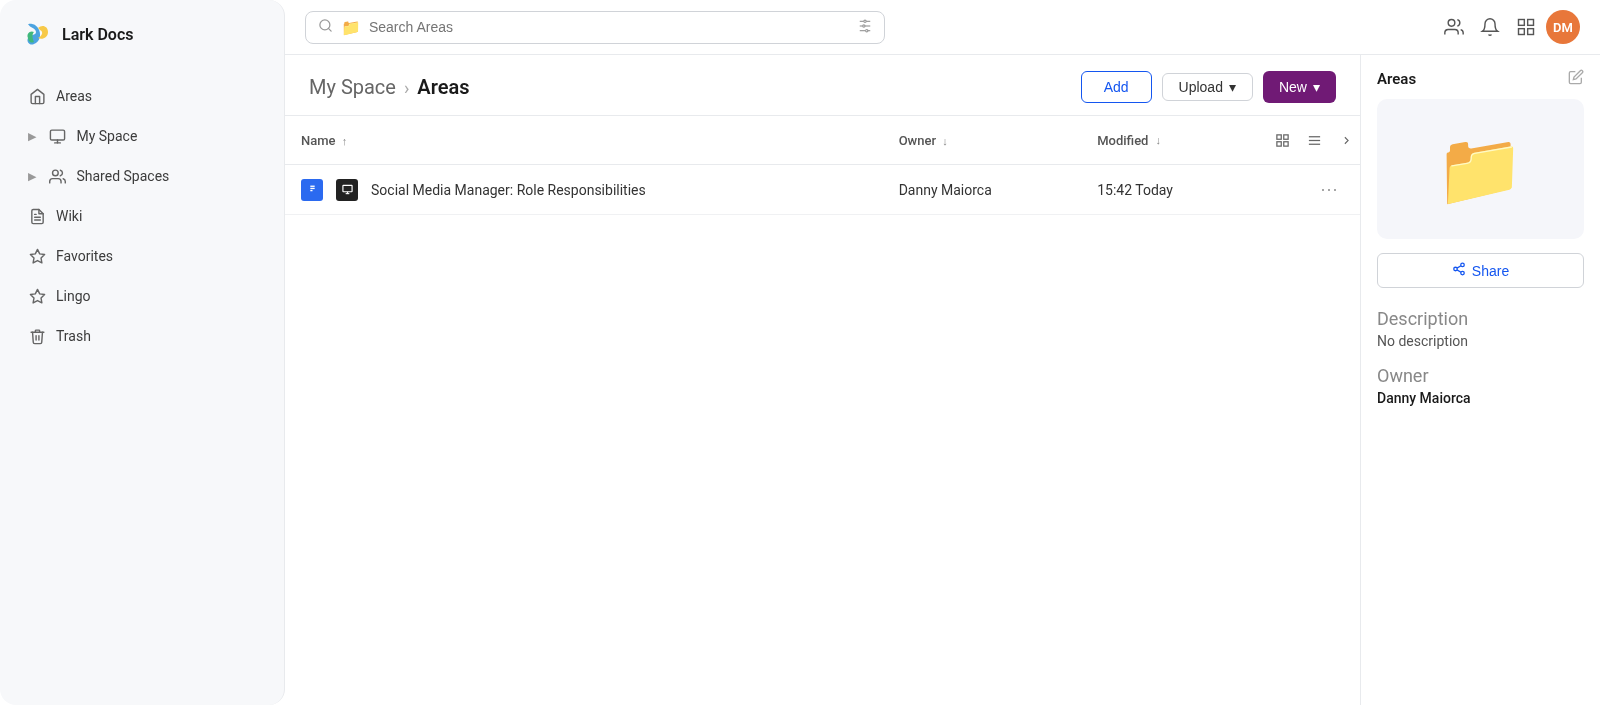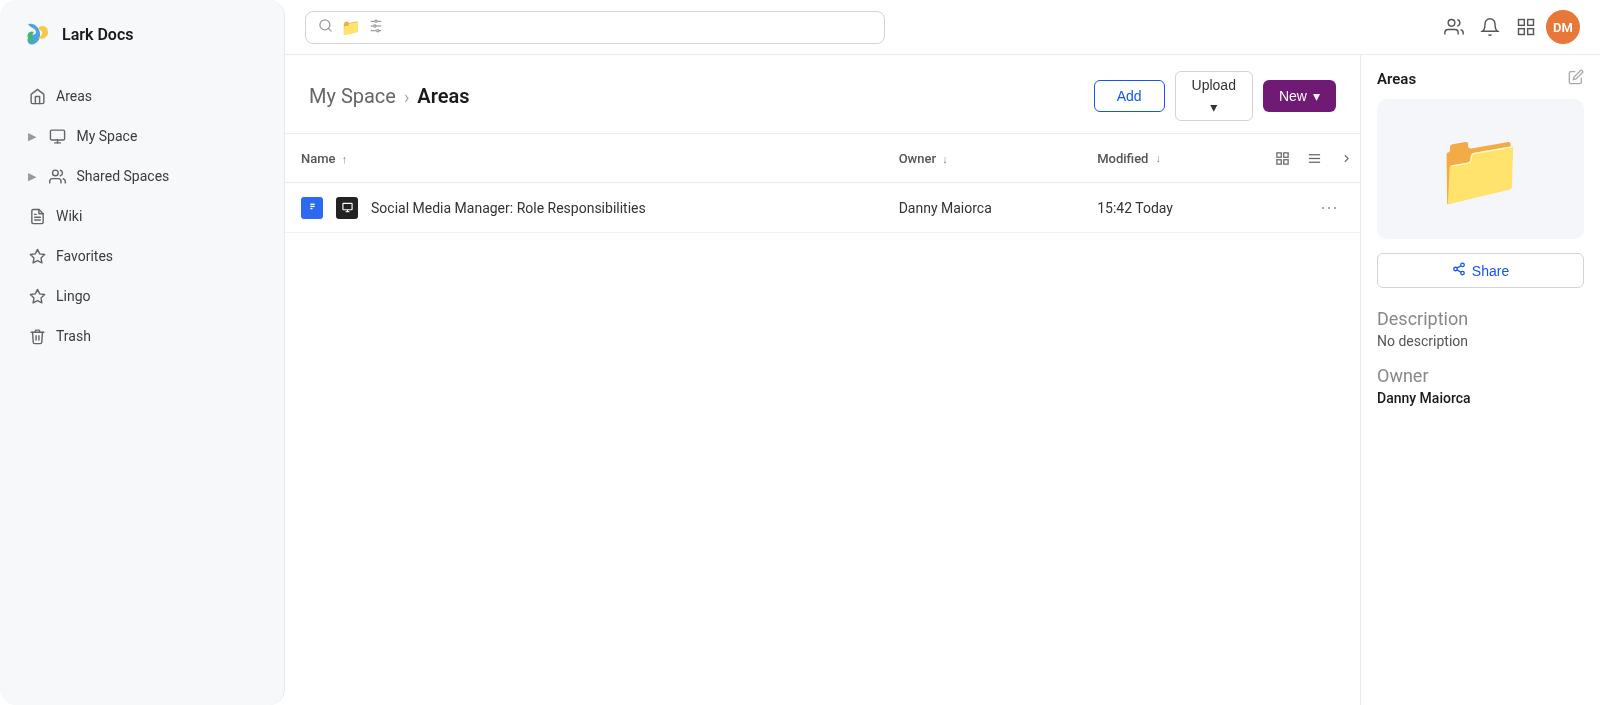--- a/index.html
+++ b/index.html
@@ -176,21 +176,20 @@
       background: #fff;
       color: #333;
       font-size: 14px;
       padding: 5px 16px;
       border-radius: 6px;
       cursor: pointer;
       font-weight: 500;
       display: flex;
       align-items: center;
       gap: 6px;
-      flex-direction: column;
     }
     .btn-new {
       border: none;
       background: #701a75;
       color: #fff;
       font-size: 14px;
       padding: 8px 16px;
       border-radius: 6px;
       cursor: pointer;
       font-weight: 500;
@@ -443,20 +442,21 @@
 
   <div class="topbar">
     <div class="search-bar">
       <span>
         <svg width="15" height="15" viewBox="0 0 24 24" fill="none" stroke="#999" stroke-width="2" stroke-linecap="round" stroke-linejoin="round">
             <circle cx="11" cy="11" r="8"></circle>
             <line x1="21" y1="21" x2="16.65" y2="16.65"></line>
           </svg>
       </span>
       <span style="font-size:16px;">📁</span>
+      <input type="text" placeholder="Search Areas" style="">
       <span class="filter-icon">
         <svg width="14" height="14" viewBox="0 0 24 24" fill="none" stroke="#999" stroke-width="2">
             <line x1="21" y1="4" x2="14" y2="4"></line>
             <line x1="10" y1="4" x2="3" y2="4"></line>
             <line x1="21" y1="12" x2="12" y2="12"></line>
             <line x1="8" y1="12" x2="3" y2="12"></line>
             <line x1="21" y1="20" x2="16" y2="20"></line>
             <line x1="12" y1="20" x2="3" y2="20"></line>
             <circle cx="12" cy="4" r="2"></circle>
             <circle cx="10" cy="12" r="2"></circle>

